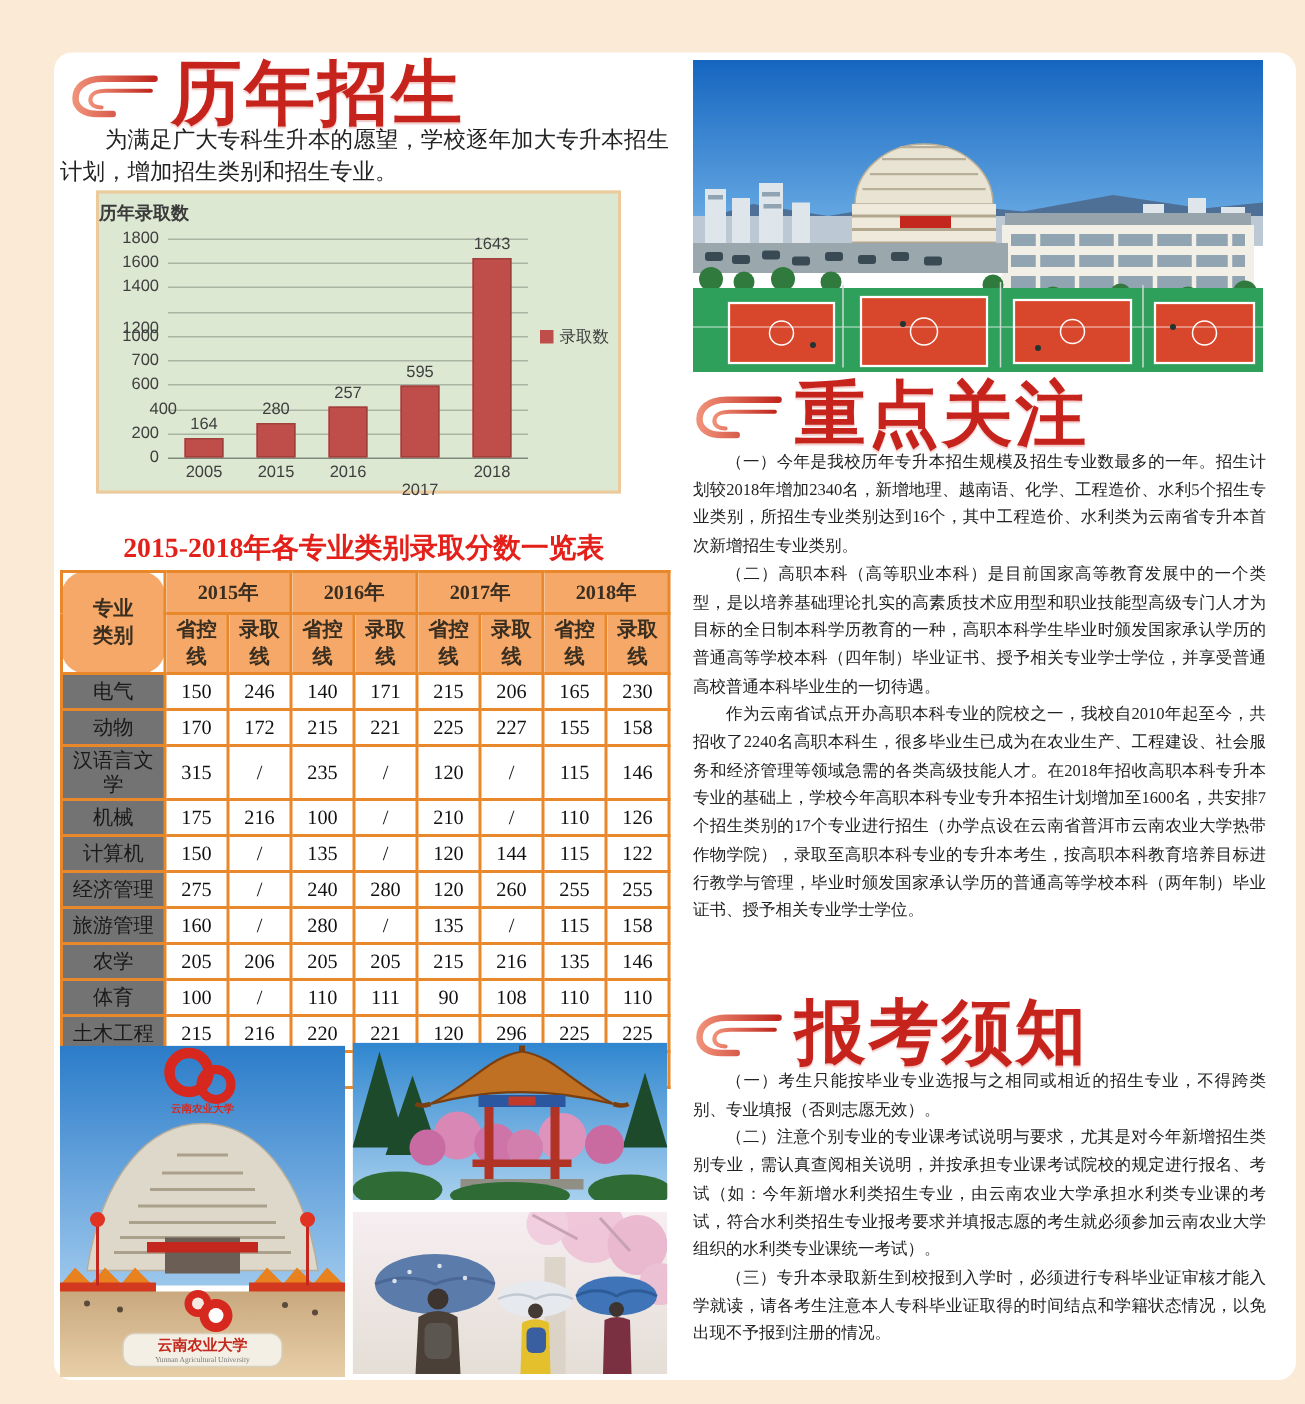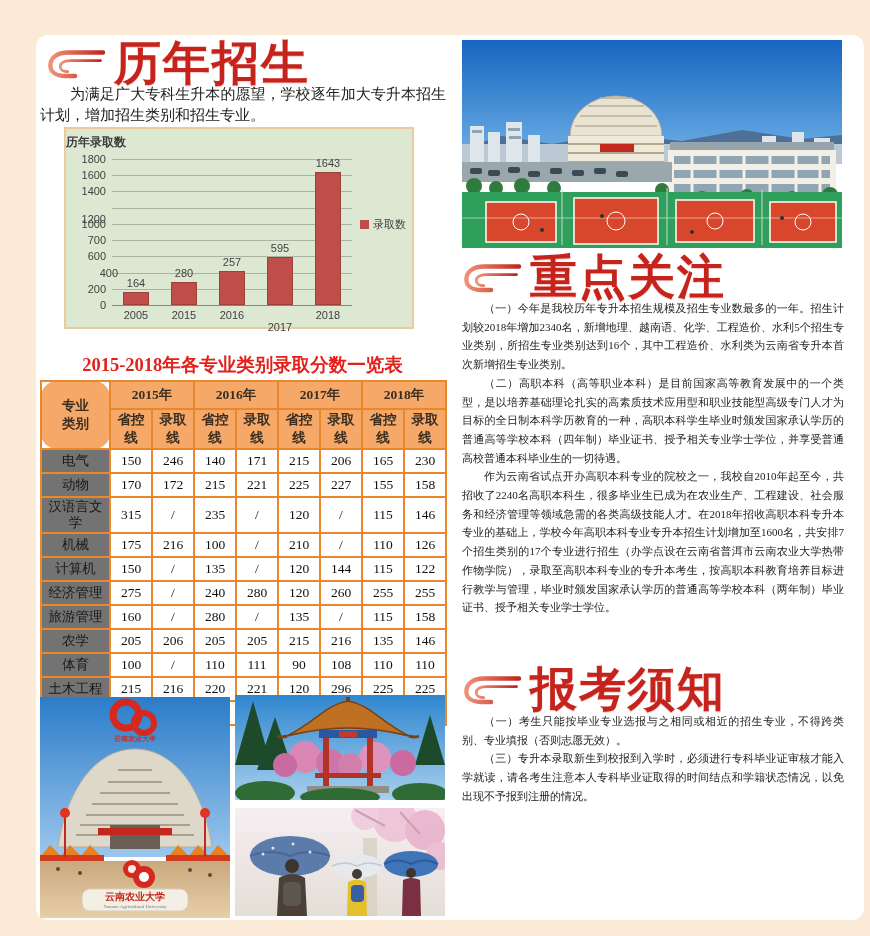--- a/index.html
+++ b/index.html
@@ -564,14 +564,15 @@
     <svg width="62" height="40" viewBox="0 0 100 58">
       <path d="M92 12 H36 C16 12 7 22 7 33 c0 11 10 17 24 17 h16" fill="none" stroke="url(#sw)" stroke-width="7" stroke-linecap="round"></path>
       <path d="M88 25 H40 c-11 0 -17 4 -17 10 c0 5 5 8 12 8" fill="none" stroke="url(#sw)" stroke-width="4.5" stroke-linecap="round"></path>
     </svg>
   </span>
   <span class="sec-title">报考须知</span>
 </div>
 
 <div class="abs body-text" style="left:462px;top:712px;width:382px;">
   <p>（一）考生只能按毕业专业选报与之相同或相近的招生专业，不得跨类别、专业填报（否则志愿无效）。</p>
+  <p>（二）注意个别专业的专业课考试说明与要求，尤其是对今年新增招生类别专业，需认真查阅相关说明，并按承担专业课考试院校的规定进行报名、考试（如：今年新增水利类招生专业，由云南农业大学承担水利类专业课的考试，符合水利类招生专业报考要求并填报志愿的考生就必须参加云南农业大学组织的水利类专业课统一考试）。</p>
   <p>（三）专升本录取新生到校报到入学时，必须进行专科毕业证审核才能入学就读，请各考生注意本人专科毕业证取得的时间结点和学籍状态情况，以免出现不予报到注册的情况。</p>
 </div>
 
 </body></html>

